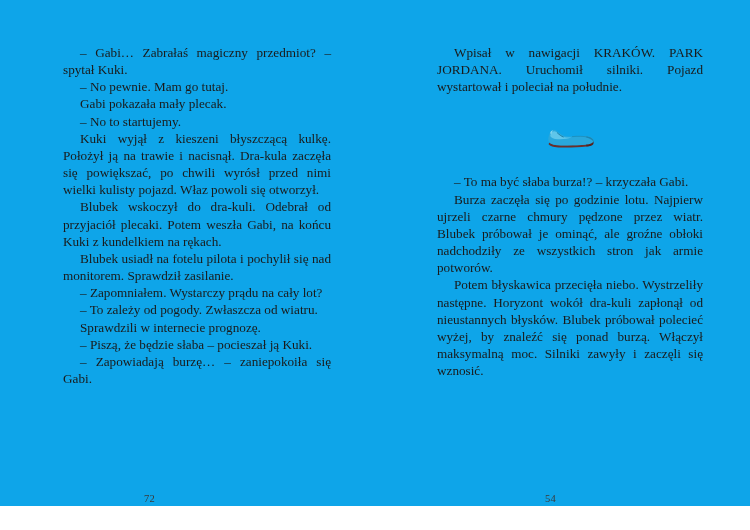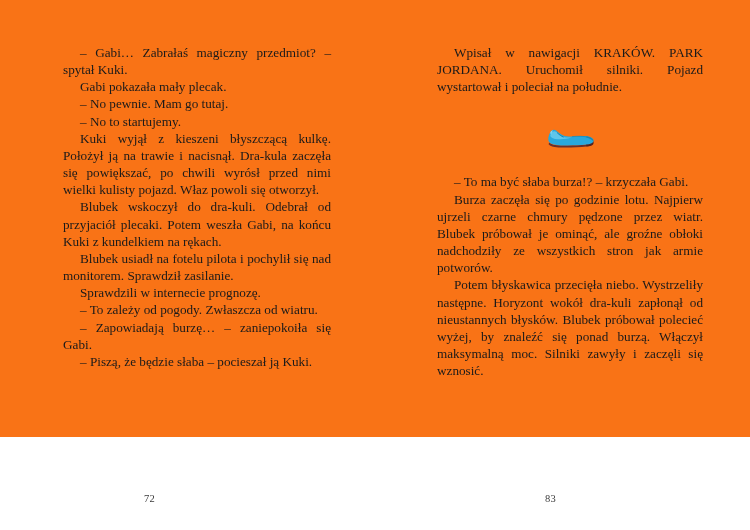--- a/index.html
+++ b/index.html
@@ -10,22 +10,22 @@
   body {
     width: 750px;
     height: 530px;
     overflow: hidden;
     font-family: "Liberation Serif", "DejaVu Serif", serif;
     color: #1a1a1a;
   }
   .spread {
     position: relative;
     width: 750px;
-    height: 437px;
-    background: #f97316;
+    height: 506px;
+    background: #0ea5e9;
     display: flex;
   }
   .page {
     position: relative;
     width: 375px;
     height: 530px;
     box-sizing: border-box;
   }
   .page-left  { padding: 44px 45px 0 63px; }
   .page-right { padding: 44px 33px 0 62px; }
@@ -71,30 +71,31 @@
   .page-right .folio { transform: translateX(-12px); }
 </style>
 </head>
 <body>
 
 <div class="spread">
 
   <div class="page page-left">
     <div class="textblock">
       <p>– Gabi… Zabrałaś magiczny przedmiot? – spytał Kuki.</p>
+      <p>– No pewnie. Mam go tutaj.</p>
       <p>Gabi pokazała mały plecak.</p>
-      <p>– No pewnie. Mam go tutaj.</p>
       <p>– No to startujemy.</p>
       <p>Kuki wyjął z kieszeni błyszczącą kulkę. Położył ją na trawie i nacisnął. Dra-kula zaczęła się powiększać, po chwili wyrósł przed nimi wielki kulisty pojazd. Właz powoli się otworzył.</p>
       <p>Blubek wskoczył do dra-kuli. Odebrał od przyjaciół plecaki. Potem weszła Gabi, na końcu Kuki z kundelkiem na rękach.</p>
       <p>Blubek usiadł na fotelu pilota i pochylił się nad monitorem. Sprawdził zasilanie.</p>
+      <p>– Zapomniałem. Wystarczy prądu na cały lot?</p>
+      <p>– To zależy od pogody. Zwłaszcza od wiatru.</p>
       <p>Sprawdzili w internecie prognozę.</p>
-      <p>– To zależy od pogody. Zwłaszcza od wiatru.</p>
+      <p>– Piszą, że będzie słaba – pocieszał ją Kuki.</p>
       <p>– Zapowiadają burzę… – zaniepokoiła się Gabi.</p>
-      <p>– Piszą, że będzie słaba – pocieszał ją Kuki.</p>
     </div>
     <div class="folio">72</div>
   </div>
 
   <div class="page page-right">
     <div class="textblock">
       <p>Wpisał w nawigacji KRAKÓW. PARK JORDANA. Uruchomił silniki. Pojazd wystartował i poleciał na południe.</p>
     </div>
 
     <div class="ornament">
@@ -115,16 +116,16 @@
 
         <path d="M5.4 9.2 C6.0 8.2 6.9 7.6 7.9 7.6 C7.0 8.8 6.4 10.2 6.2 11.6 C5.6 11.0 5.2 10.1 5.4 9.2 Z" fill="#8fd9f0"></path>
       </svg>
     </div>
 
     <div class="textblock">
       <p>– To ma być słaba burza!? – krzyczała Gabi.</p>
       <p>Burza zaczęła się po godzinie lotu. Najpierw ujrzeli czarne chmury pędzone przez wiatr. Blubek próbował je ominąć, ale groźne obłoki nadchodziły ze wszystkich stron jak armie potworów.</p>
       <p>Potem błyskawica przecięła niebo. Wystrzeliły następne. Horyzont wokół dra-kuli zapłonął od nieustannych błysków. Blubek próbował polecieć wyżej, by znaleźć się ponad burzą. Włączył maksymalną moc. Silniki zawyły i zaczęli się wznosić.</p>
     </div>
-    <div class="folio">83</div>
+    <div class="folio">54</div>
   </div>
 
 </div>
 
 </body></html>

